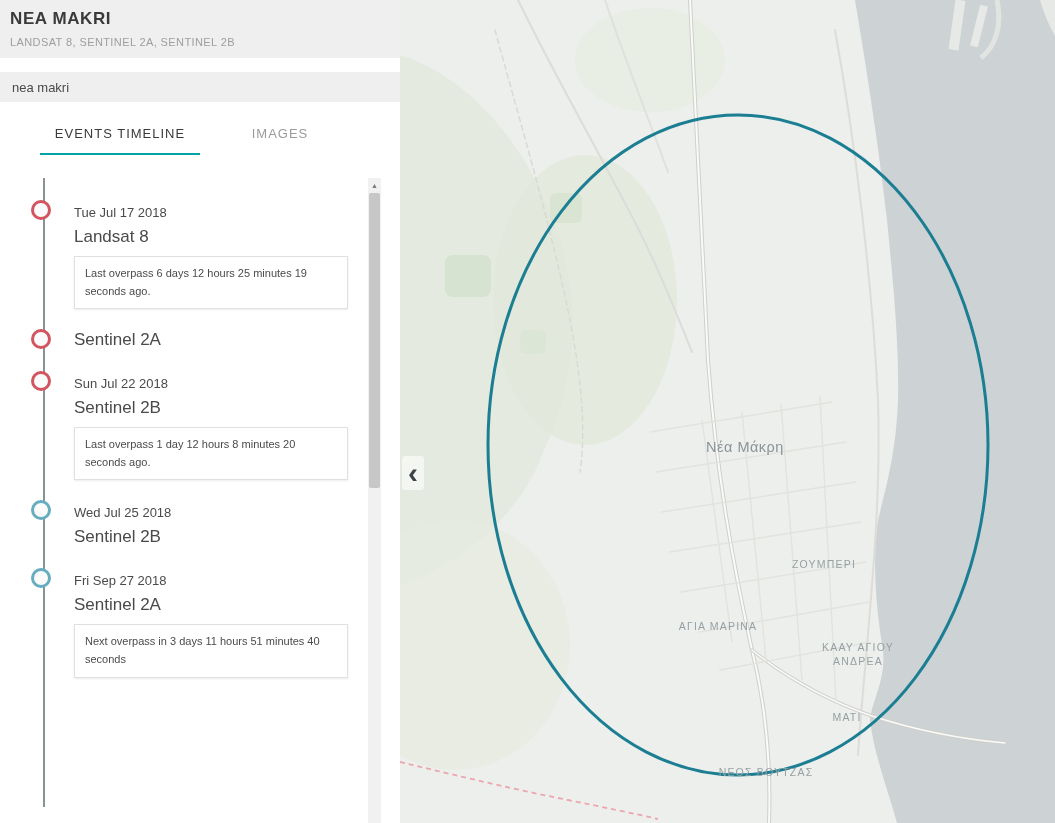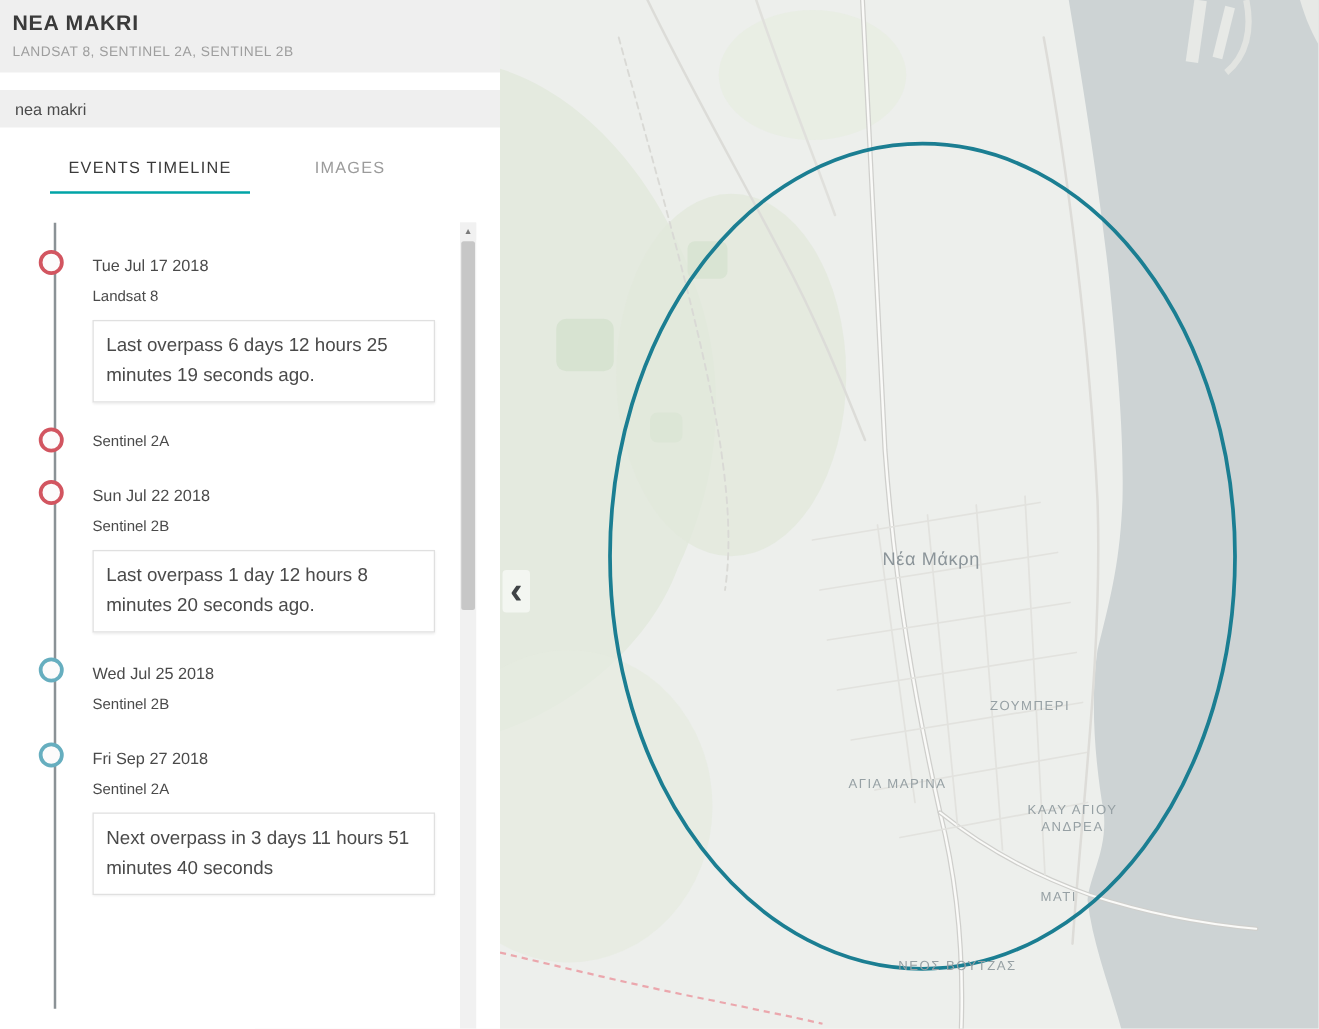--- a/index.html
+++ b/index.html
@@ -20,22 +20,22 @@
 
   
   .timeline-scroll { position:absolute; left:0; top:178px; width:368px; bottom:16px; overflow:hidden; }
   .events { position:relative; padding:22px 20px 0 74px; }
   .tl-line { position:absolute; left:43px; top:0; bottom:-30px; width:2px; background:#8b9296; height:900px; }
   .event { position:relative; margin-bottom:20px; }
   .dot { position:absolute; left:-43px; top:0; width:20px; height:20px; border-radius:50%; background:#fcfbfb; border:3px solid #999; z-index:2; }
   .dot.past { border-color:#d25560; }
   .dot.future { border-color:#66aebf; }
   .evt-date { font-size:13px; color:#4a4a4a; line-height:26px; }
-  .evt-sat { font-size:12px; color:#4a4a4a; line-height:22px; }
-  .evt-card { margin-top:8px; background:#fff; border:1px solid #e0e0e0; box-shadow:0 1px 2px rgba(0,0,0,0.08); padding:8px 10px; font-size:15px; color:#4a4a4a; line-height:1.6; }
+  .evt-sat { font-size:17px; color:#4a4a4a; line-height:22px; }
+  .evt-card { margin-top:8px; background:#fff; border:1px solid #e0e0e0; box-shadow:0 1px 2px rgba(0,0,0,0.08); padding:8px 10px; font-size:11px; color:#4a4a4a; line-height:1.6; }
 
   
   .scrollbar { position:absolute; left:368px; top:178px; width:13px; bottom:0; background:#f1f1f1; }
   .scroll-up { height:14px; display:flex; align-items:center; justify-content:center; font-size:7px; color:#7a7a7a; background:#f1f1f1; cursor:pointer; }
   .scroll-thumb { position:absolute; top:15px; left:1px; width:11px; height:295px; background:#c7c7c7; border-radius:2px; cursor:pointer; }
 
   
   .map { position:absolute; left:400px; top:0; width:655px; height:823px; background:#edefec; cursor:grab; }
   .collapse-btn { position:absolute; left:2px; top:456px; z-index:6; font-size:30px; font-weight:bold; color:#3f4346; line-height:34px; padding:0 6px; background:rgba(255,255,255,0.55); border-radius:3px; cursor:pointer; }
   svg text { font-family:"Liberation Sans", sans-serif; }

